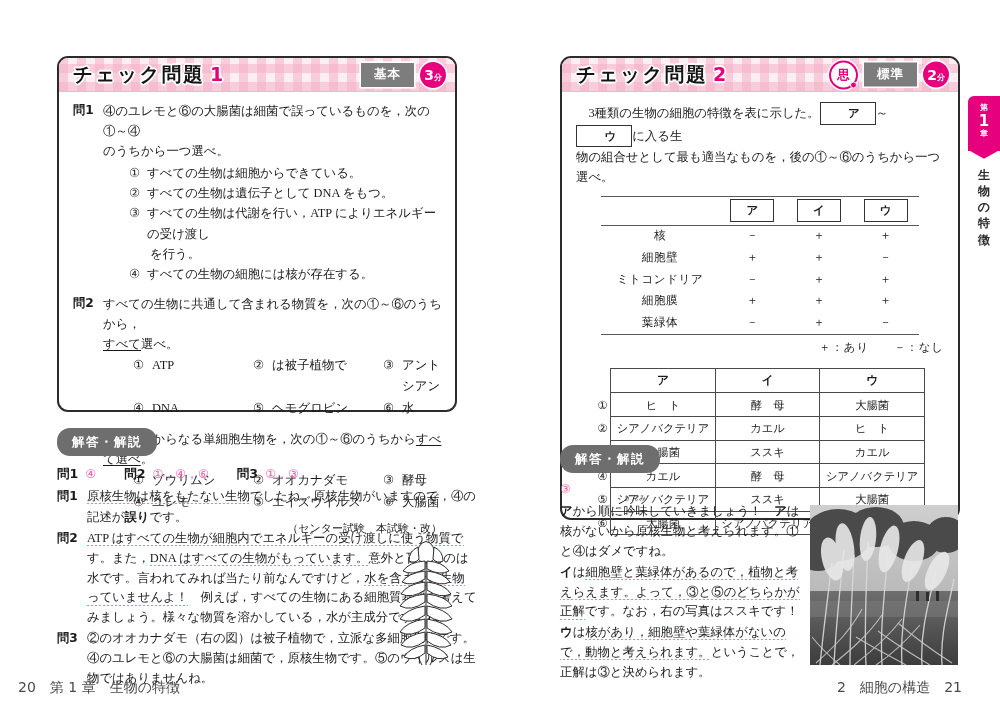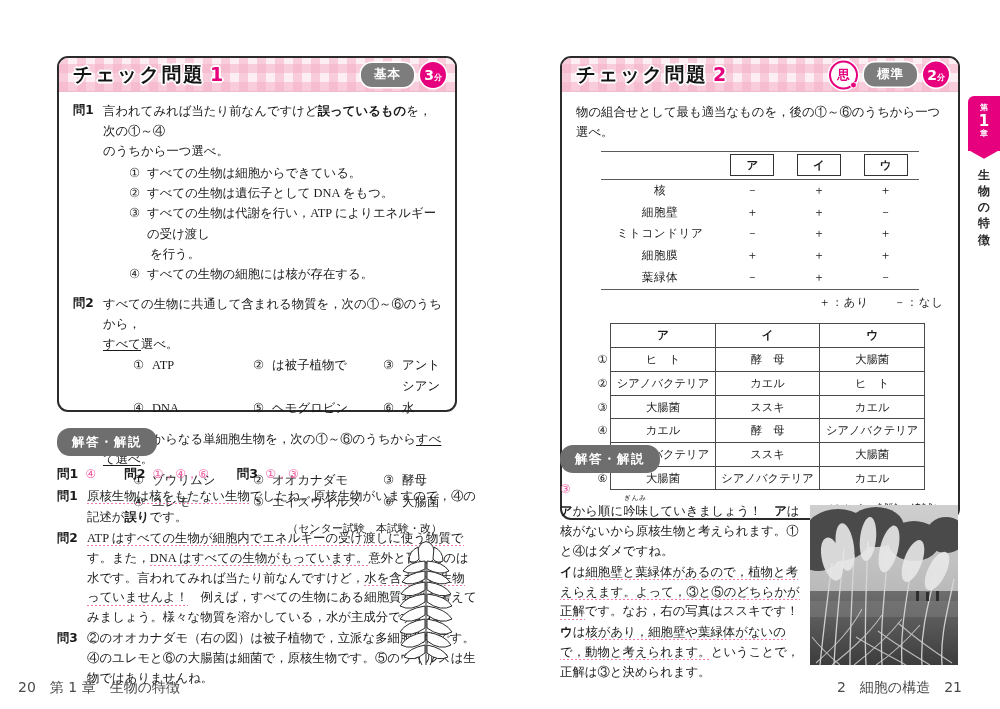--- a/index.html
+++ b/index.html
@@ -56,21 +56,21 @@
     width:25px;height:25px;border-radius:50%;
     background:#fff;border:2.6px solid #e6007e;
     color:#e6007e;font-family:"DejaVu Sans","Liberation Sans",sans-serif;
     font-weight:bold;font-size:12.5px;
     display:flex;align-items:center;justify-content:center;
     box-shadow:0 0 0 1.5px #fff;position:relative;
   }
   .badge-think::after{content:"";position:absolute;right:-1px;bottom:-1px;
     width:5px;height:5px;border-radius:50%;background:#e6007e;border:1.4px solid #fff;}
   .badge-level{
-    background:#7d7d7d;color:#fff;border-radius:11px;
+    background:#7d7d7d;color:#fff;border-radius:0;
     padding:3px 13px 4px;
     font-family:"DejaVu Sans","Liberation Sans",sans-serif;
     font-weight:bold;font-size:12.5px;letter-spacing:1px;
     box-shadow:0 0 0 1.6px #fff;
   }
   .badge-time{
     width:26px;height:26px;border-radius:50%;
     background:#e6007e;color:#fff;
     font-family:"DejaVu Sans","Liberation Sans",sans-serif;font-weight:bold;
     display:flex;align-items:baseline;justify-content:center;
@@ -78,21 +78,21 @@
   }
   .badge-time .t-n{font-size:14px;line-height:26px;}
   .badge-time .t-u{font-size:8px;line-height:26px;}
 
   .card-body{padding:9px 13px 8px 14px;font-size:12.4px;line-height:1.62;}
 
   .q-block{display:flex;margin-bottom:2px;}
   .q-label{font-weight:bold;flex:0 0 auto;width:30px;
     font-family:"DejaVu Sans","Liberation Sans",sans-serif;font-size:12.2px;}
   .q-text{flex:1;}
-  .q-text b{font-weight:bold;margin-top:40px;}
+  .q-text b{font-weight:normal;margin-top:40px;}
   .u-line{text-decoration:underline;text-underline-offset:2px;}
 
   .choices{margin:2px 0 0 26px;}
   .choice{display:flex;gap:7px;}
   .c-num{color:#2b2b2b;}
   .opt-grid3{display:grid;grid-template-columns:120px 130px auto;margin:1px 0 0 30px;}
   .opt-grid3 .cell{display:flex;gap:8px;line-height:1.72;}
   .source{text-align:right;margin-top:7px;font-size:11px;}
 
   
@@ -198,21 +198,21 @@
               <span class="t-u">分</span>
           </div>
         </div>
       </div>
 
       <div class="card-body">
 
         <div class="q-block">
           <div class="q-label">問1</div>
           <div class="q-text">
-            <span>言われてみれば当たり前なんですけど</span><b>誤っているもの</b><span>を，次の①～④</span><br>
+            <span>④のユレモと⑥の大腸菌は細菌で</span><b>誤っているもの</b><span>を，次の①～④</span><br>
             <span>のうちから一つ選べ。</span>
             <div class="choices">
               <div class="choice">
                   <span class="c-num">①</span>
                   <span>すべての生物は細胞からできている。</span>
                 </div>
               <div class="choice">
                   <span class="c-num">②</span>
                   <span>すべての生物は遺伝子として DNA をもつ。</span>
                 </div>
@@ -392,20 +392,23 @@
           <div class="badge-think">思</div>
           <div class="badge-level">標準</div>
           <div class="badge-time">
             <span class="t-n">2</span>
               <span class="t-u">分</span>
           </div>
         </div>
       </div>
 
       <div class="card-body" style="padding:10px 14px 8px">
+        <div style="text-indent:1em;">
+          <span>3種類の生物の細胞の特徴を表に示した。</span><span class="boxchar">ア</span><span>～</span><span class="boxchar">ウ</span><span>に入る生</span>
+        </div>
         <div style="text-indent:0">物の組合せとして最も適当なものを，後の①～⑥のうちから一つ選べ。</div>
 
         <table class="tbl1">
           <thead>
             <tr class="topline">
               <th class="rowlabel"></th>
               <th><span class="boxchar">ア</span></th>
               <th><span class="boxchar">イ</span></th>
               <th><span class="boxchar">ウ</span></th>
             </tr>

